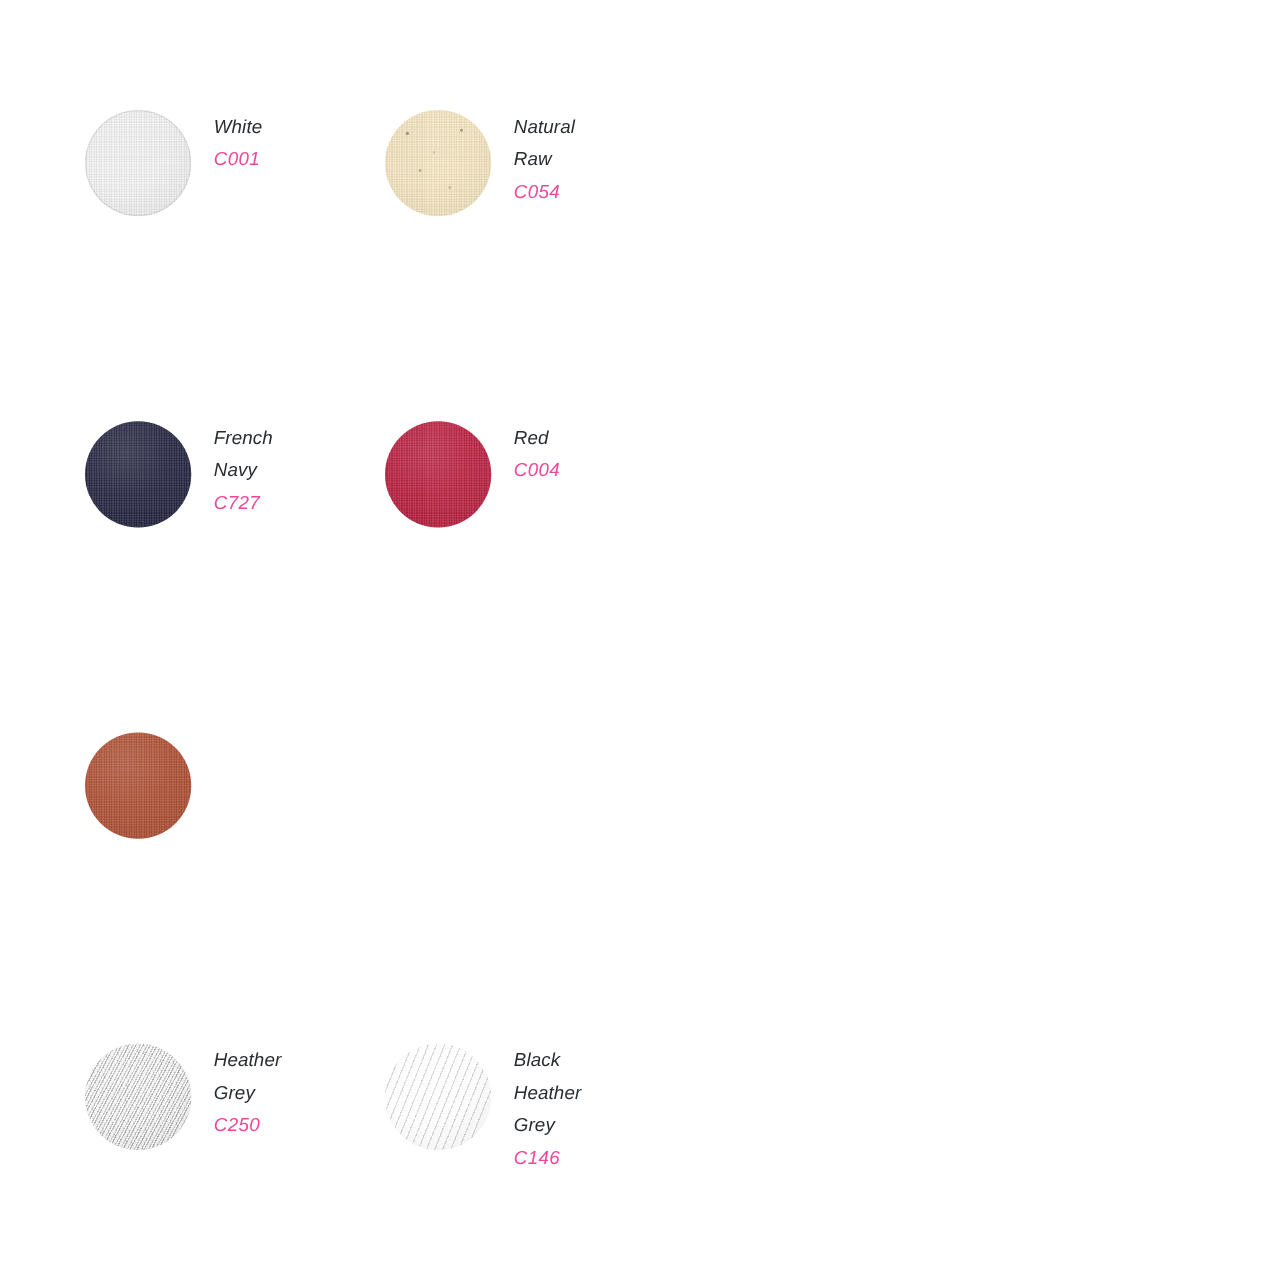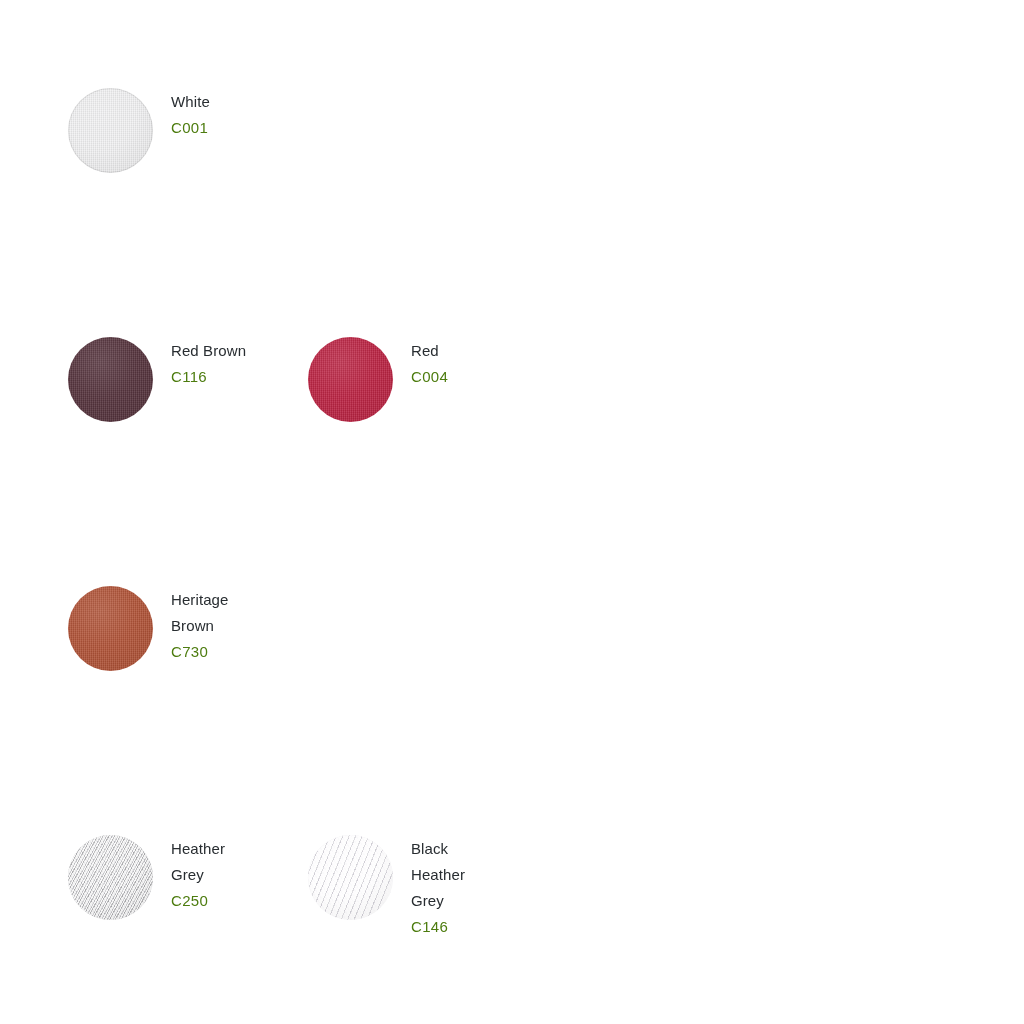--- a/index.html
+++ b/index.html
@@ -14,20 +14,21 @@
     font-family: "Liberation Sans", "DejaVu Sans", sans-serif;
     -webkit-font-smoothing: antialiased;
     overflow: hidden;
   }
 
   #swatch-sheet {
     position: relative;
     width: 1024px;
     height: 1024px;
     background: #ffffff;
+    font-style: italic;
   }
 
   
   .swatch-grid {
     position: absolute;
     left: 68px;
     top: 88px;
     width: 900px;
   }
   .swatch-row {
@@ -160,88 +161,94 @@
     font-size: 15px;
     line-height: 26px;
     color: #282d31;
     letter-spacing: 0.1px;
     font-weight: 400;
     white-space: pre-line;
   }
   .chip-code {
     font-size: 15px;
     line-height: 26px;
-    color: #4d7c0f;
+    color: #ec4899;
     letter-spacing: 0.3px;
     font-weight: 400;
   }
 </style>
 </head>
 <body>
 
 <div id="swatch-sheet">
   <div class="swatch-grid">
       <div class="swatch-row">
         <div class="swatch-cell">
           <div class="chip-wrap">
             <div class="chip hairline" style="background-color: rgb(242, 242, 243);"></div>
           </div>
           <div class="chip-label">
             <div class="chip-name">White</div>
             <div class="chip-code">C001</div>
           </div>
         </div>
-        <div class="swatch-cell empty">
-          <div class="chip-wrap">
-            <div class="chip"></div>
-          </div>
-          <div class="chip-label">
-            <div class="chip-name"></div>
-            <div class="chip-code"></div>
-          </div>
-        </div>
-        <div class="swatch-cell empty">
-          <div class="chip-wrap">
-            <div class="chip"></div>
-          </div>
-          <div class="chip-label">
-            <div class="chip-name"></div>
-            <div class="chip-code"></div>
-          </div>
-        </div>
-      </div>
-      <div class="swatch-row">
-        <div class="swatch-cell">
-          <div class="chip-wrap">
-            <div class="chip" style="background-color: rgb(83, 48, 58);"></div>
-          </div>
-          <div class="chip-label">
-            <div class="chip-name">Red Brown</div>
-            <div class="chip-code">C116</div>
+        <div class="swatch-cell">
+          <div class="chip-wrap">
+            <div class="chip slub" style="background-color: rgb(247, 231, 194);"></div>
+          </div>
+          <div class="chip-label">
+            <div class="chip-name">Natural
+Raw</div>
+            <div class="chip-code">C054</div>
+          </div>
+        </div>
+        <div class="swatch-cell empty">
+          <div class="chip-wrap">
+            <div class="chip"></div>
+          </div>
+          <div class="chip-label">
+            <div class="chip-name"></div>
+            <div class="chip-code"></div>
+          </div>
+        </div>
+        <div class="swatch-cell empty">
+          <div class="chip-wrap">
+            <div class="chip"></div>
+          </div>
+          <div class="chip-label">
+            <div class="chip-name"></div>
+            <div class="chip-code"></div>
+          </div>
+        </div>
+      </div>
+      <div class="swatch-row">
+        <div class="swatch-cell">
+          <div class="chip-wrap">
+            <div class="chip" style="background-color: rgb(35, 36, 63);"></div>
+          </div>
+          <div class="chip-label">
+            <div class="chip-name">French
+Navy</div>
+            <div class="chip-code">C727</div>
           </div>
         </div>
         <div class="swatch-cell">
           <div class="chip-wrap">
             <div class="chip" style="background-color: rgb(187, 32, 64);"></div>
           </div>
           <div class="chip-label">
             <div class="chip-name">Red</div>
             <div class="chip-code">C004</div>
           </div>
         </div>
       </div>
       <div class="swatch-row">
         <div class="swatch-cell">
           <div class="chip-wrap">
             <div class="chip" style="background-color: rgb(176, 81, 53);"></div>
-          </div>
-          <div class="chip-label">
-            <div class="chip-name">Heritage
-Brown</div>
-            <div class="chip-code">C730</div>
           </div>
         </div>
       </div>
       <div class="swatch-row">
         <div class="swatch-cell">
           <div class="chip-wrap">
             <div class="chip heather" style="background-color: rgb(211, 211, 212);"></div>
           </div>
           <div class="chip-label">
             <div class="chip-name">Heather

